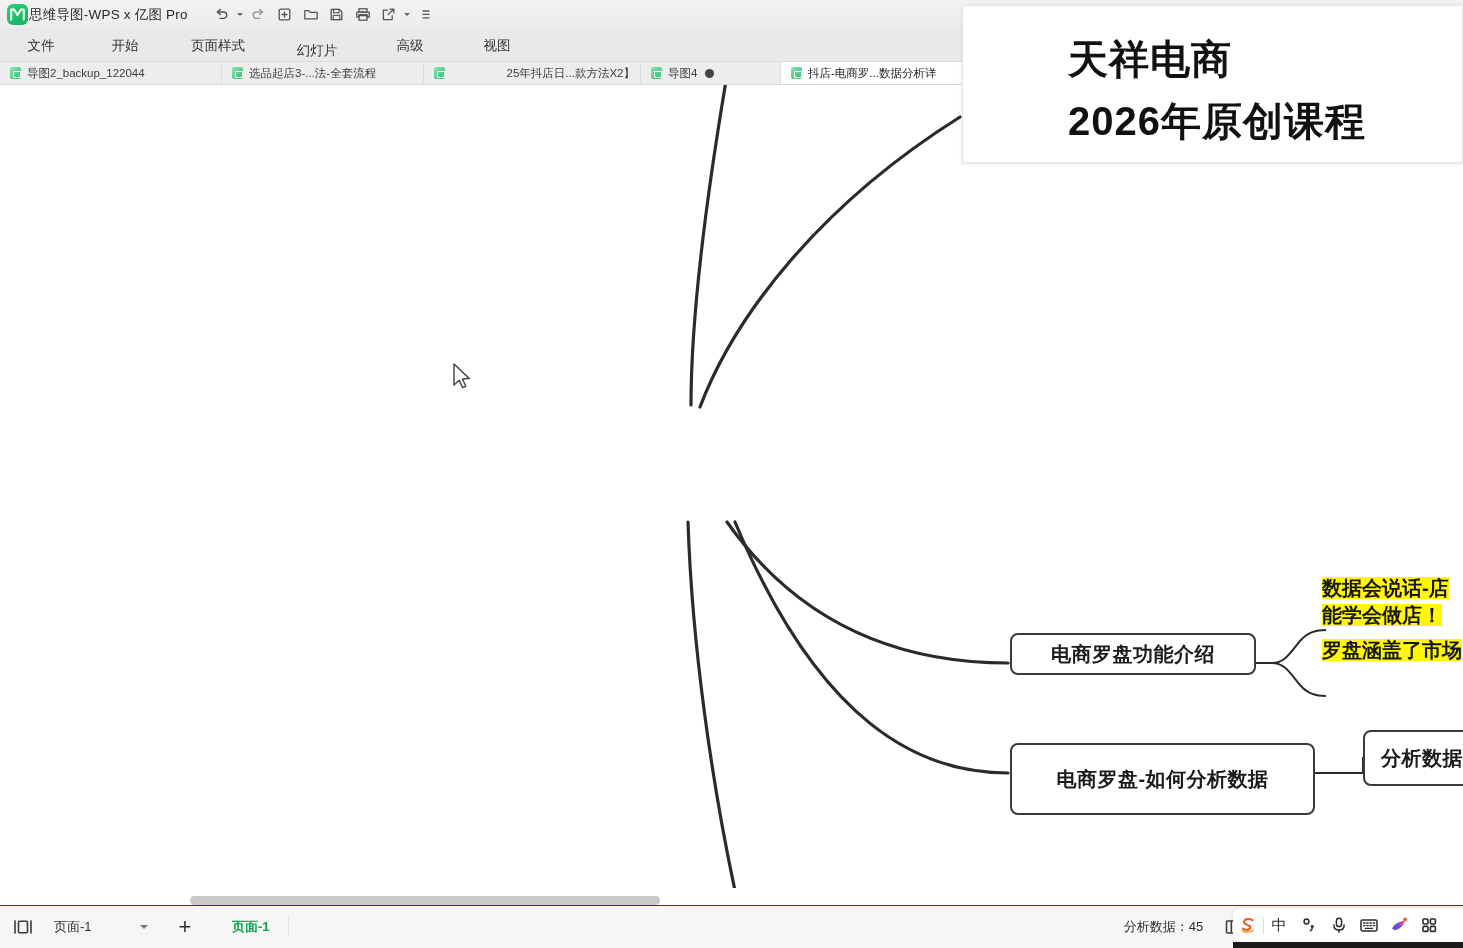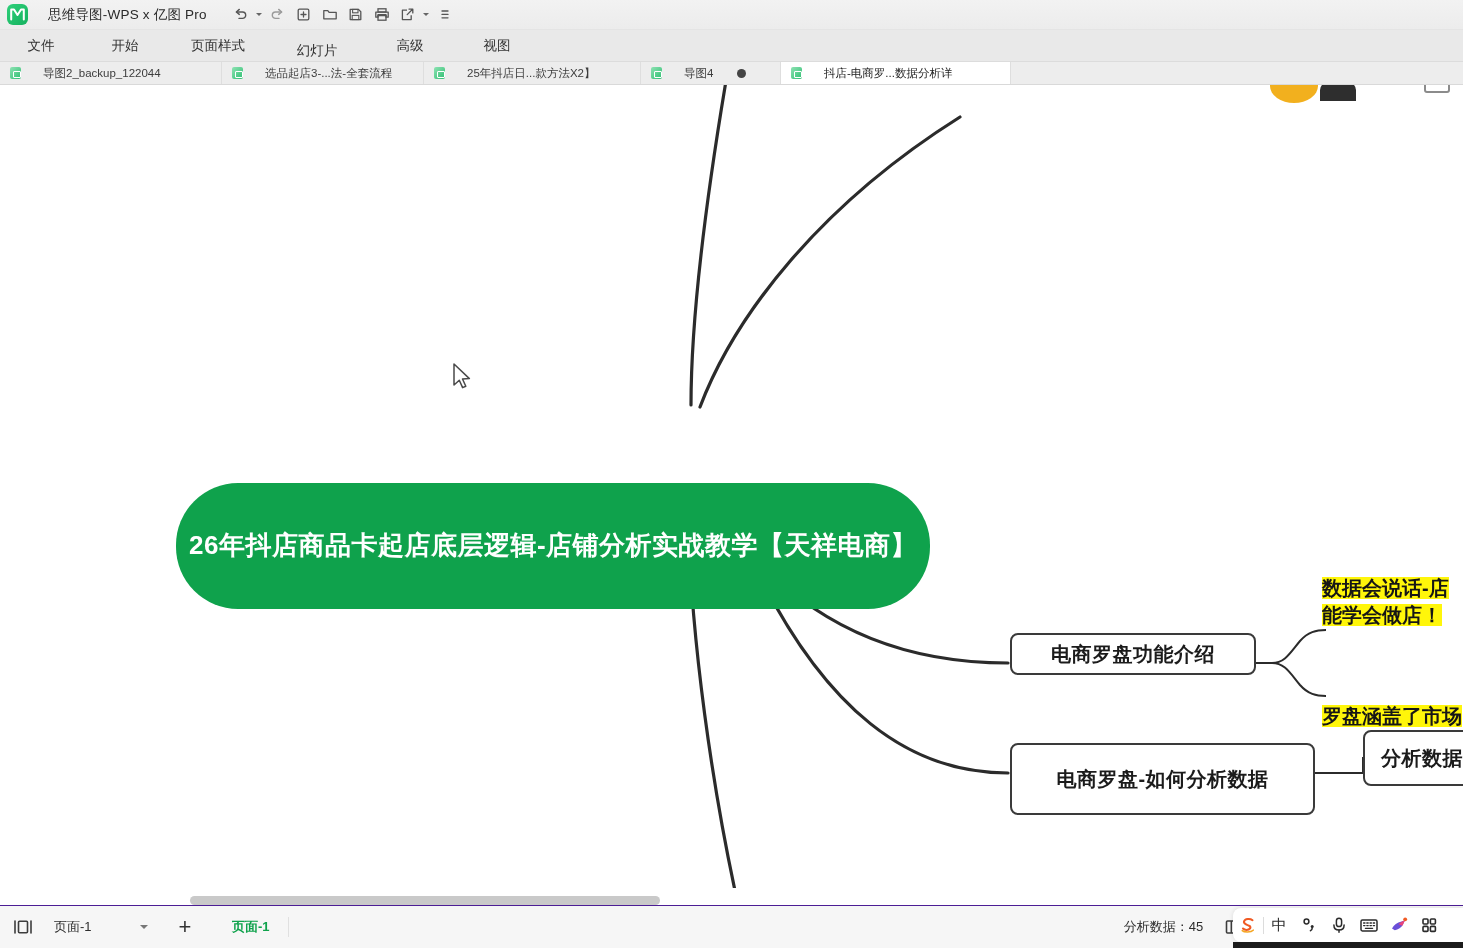--- a/index.html
+++ b/index.html
@@ -24,21 +24,21 @@
   }
   .app-icon {
     width: 21px; height: 21px; margin-left: 7px;
     border-radius: 6px;
     background: linear-gradient(135deg,#2fd07a,#14b15e);
     display: flex; align-items: center; justify-content: center;
     flex: 0 0 auto;
   }
   .app-icon svg { display:block; }
   .app-title {
-    margin-left: 20px; font-size: 13.5px; color: #2a2a2a;
+    margin-left: 1px; font-size: 13.5px; color: #2a2a2a;
     white-space: nowrap; letter-spacing: .2px;
   }
   .qat { display: flex; align-items: center; margin-left: 22px; gap: 2px; }
   .qbtn {
     width: 24px; height: 22px; display: flex; align-items: center; justify-content: center;
     color: #555; border-radius: 3px;
   }
   .qbtn svg { display: block; }
   .caret { width: 9px; height: 22px; display:flex; align-items:center; justify-content:center; }
   .caret::after {
@@ -58,21 +58,21 @@
     white-space: nowrap; text-align: center;
   }
 
   
   .tabbar {
     position: absolute; left: 0; top: 62px; width: 1463px; height: 23px;
     background: #ededed; display: flex; align-items: stretch;
     border-bottom: 1px solid #d9d9d9; overflow: hidden;
   }
   .doctab {
-    display: flex; align-items: center; gap: 22px;
+    display: flex; align-items: center; gap: 6px;
     padding: 0 5px 0 10px; font-size: 11.5px; color: #3c3c3c;
     white-space: nowrap; position: relative;
     border-right: 1px solid #dedede;
   }
   .doctab.active { background: #ffffff; color: #222; }
   .tabicon {
     width: 11px; height: 12px; border-radius: 2px; flex: 0 0 auto;
     background: linear-gradient(135deg,#8ee2b3,#2fbf72);
     position: relative;
   }
@@ -282,21 +282,21 @@
 
   <div class="tabbar">
     <div class="doctab" style="width:222px;">
       <span class="tabicon"></span>
       <span>导图2_backup_122044</span>
     </div>
     <div class="doctab" style="width:202px;">
       <span class="tabicon"></span>
       <span>选品起店3-...法-全套流程</span>
     </div>
-    <div class="doctab" style="width:217px;">
+    <div class="doctab" style="width:217px;justify-content:space-between;">
       <span class="tabicon"></span>
       <span>25年抖店日...款方法X2】</span>
     </div>
     <div class="doctab" style="width:140px;">
       <span class="tabicon"></span>
       <span>导图4</span>
       <span class="tabdot"></span>
     </div>
     <div class="doctab active" style="width:230px;">
       <span class="tabicon"></span>
@@ -323,46 +323,49 @@
       <g fill="none" stroke="#2b2b2b" stroke-width="2">
         <path d="M1256 578 L1272 578 C 1285 578, 1290 568, 1300 556 C 1308 547, 1316 545, 1326 545"></path>
         <path d="M1272 578 C 1285 578, 1290 588, 1300 600 C 1308 609, 1316 611, 1326 611"></path>
       </g>
 
       <g fill="none" stroke="#2b2b2b" stroke-width="2">
         <path d="M1315 688 L1363 688 L1363 672"></path>
       </g>
     </svg>
 
-    <div class="node central" style="left:176px; top:398px; width:754px; height:126px;">26年抖店商品卡起店底层逻辑-店铺分析实战教学【天祥电商】</div>
 
     <div class="node plain" style="left:1010px; top:548px; width:246px; height:42px;text-align:right;">电商罗盘功能介绍</div>
 
     <div class="node plain" style="left:1010px; top:658px; width:305px; height:72px;">电商罗盘-如何分析数据</div>
 
     <div class="note" style="left:1322px; top:490px;">
       <div><span>数据会说话-店</span></div>
       <div><span>能学会做店！</span></div>
     </div>
 
-    <div class="note" style="left:1322px; top:618px;">
+    <div class="note" style="left:1322px; top:552px;">
       <div><span>罗盘涵盖了市场</span></div>
     </div>
 
     <div class="node plain" style="left:1363px; top:645px; width:180px; height:56px; justify-content:flex-start; padding-left:16px;">分析数据</div>
 
     <div class="peek-yellow"></div>
     <div class="peek-dark"></div>
     <div class="peek-gray"></div>
 
     <svg class="cursor" style="left:451px; top:277px;" width="24" height="32" viewBox="0 0 24 32">
       <path d="M3 2 L3 23 L8.3 18.2 L11.6 25.6 L14.8 24.2 L11.5 17 L18.4 16.6 Z" fill="#ffffff" stroke="#4a4a4a" stroke-width="1.5" stroke-linejoin="round"></path>
     </svg>
   </div>
 
+  <div class="overlay-card">
+    <div class="overlay-line">天祥电商</div>
+    <div class="overlay-line">2026年原创课程</div>
+  </div>
 
   <div class="hscroll-track"></div>
   <div class="hscroll-thumb"></div>
 
   <div class="statusbar">
     <div class="sb-icon" style="width:46px;">
       <svg width="20" height="16" viewBox="0 0 20 16">
         <path d="M2 2 V14" stroke="#3d3d3d" stroke-width="1.6" stroke-linecap="round"></path>
         <rect x="5.5" y="2.2" width="9" height="11.6" rx="1" fill="none" stroke="#3d3d3d" stroke-width="1.6"></rect>
         <path d="M18 2 V14" stroke="#3d3d3d" stroke-width="1.6" stroke-linecap="round"></path>

